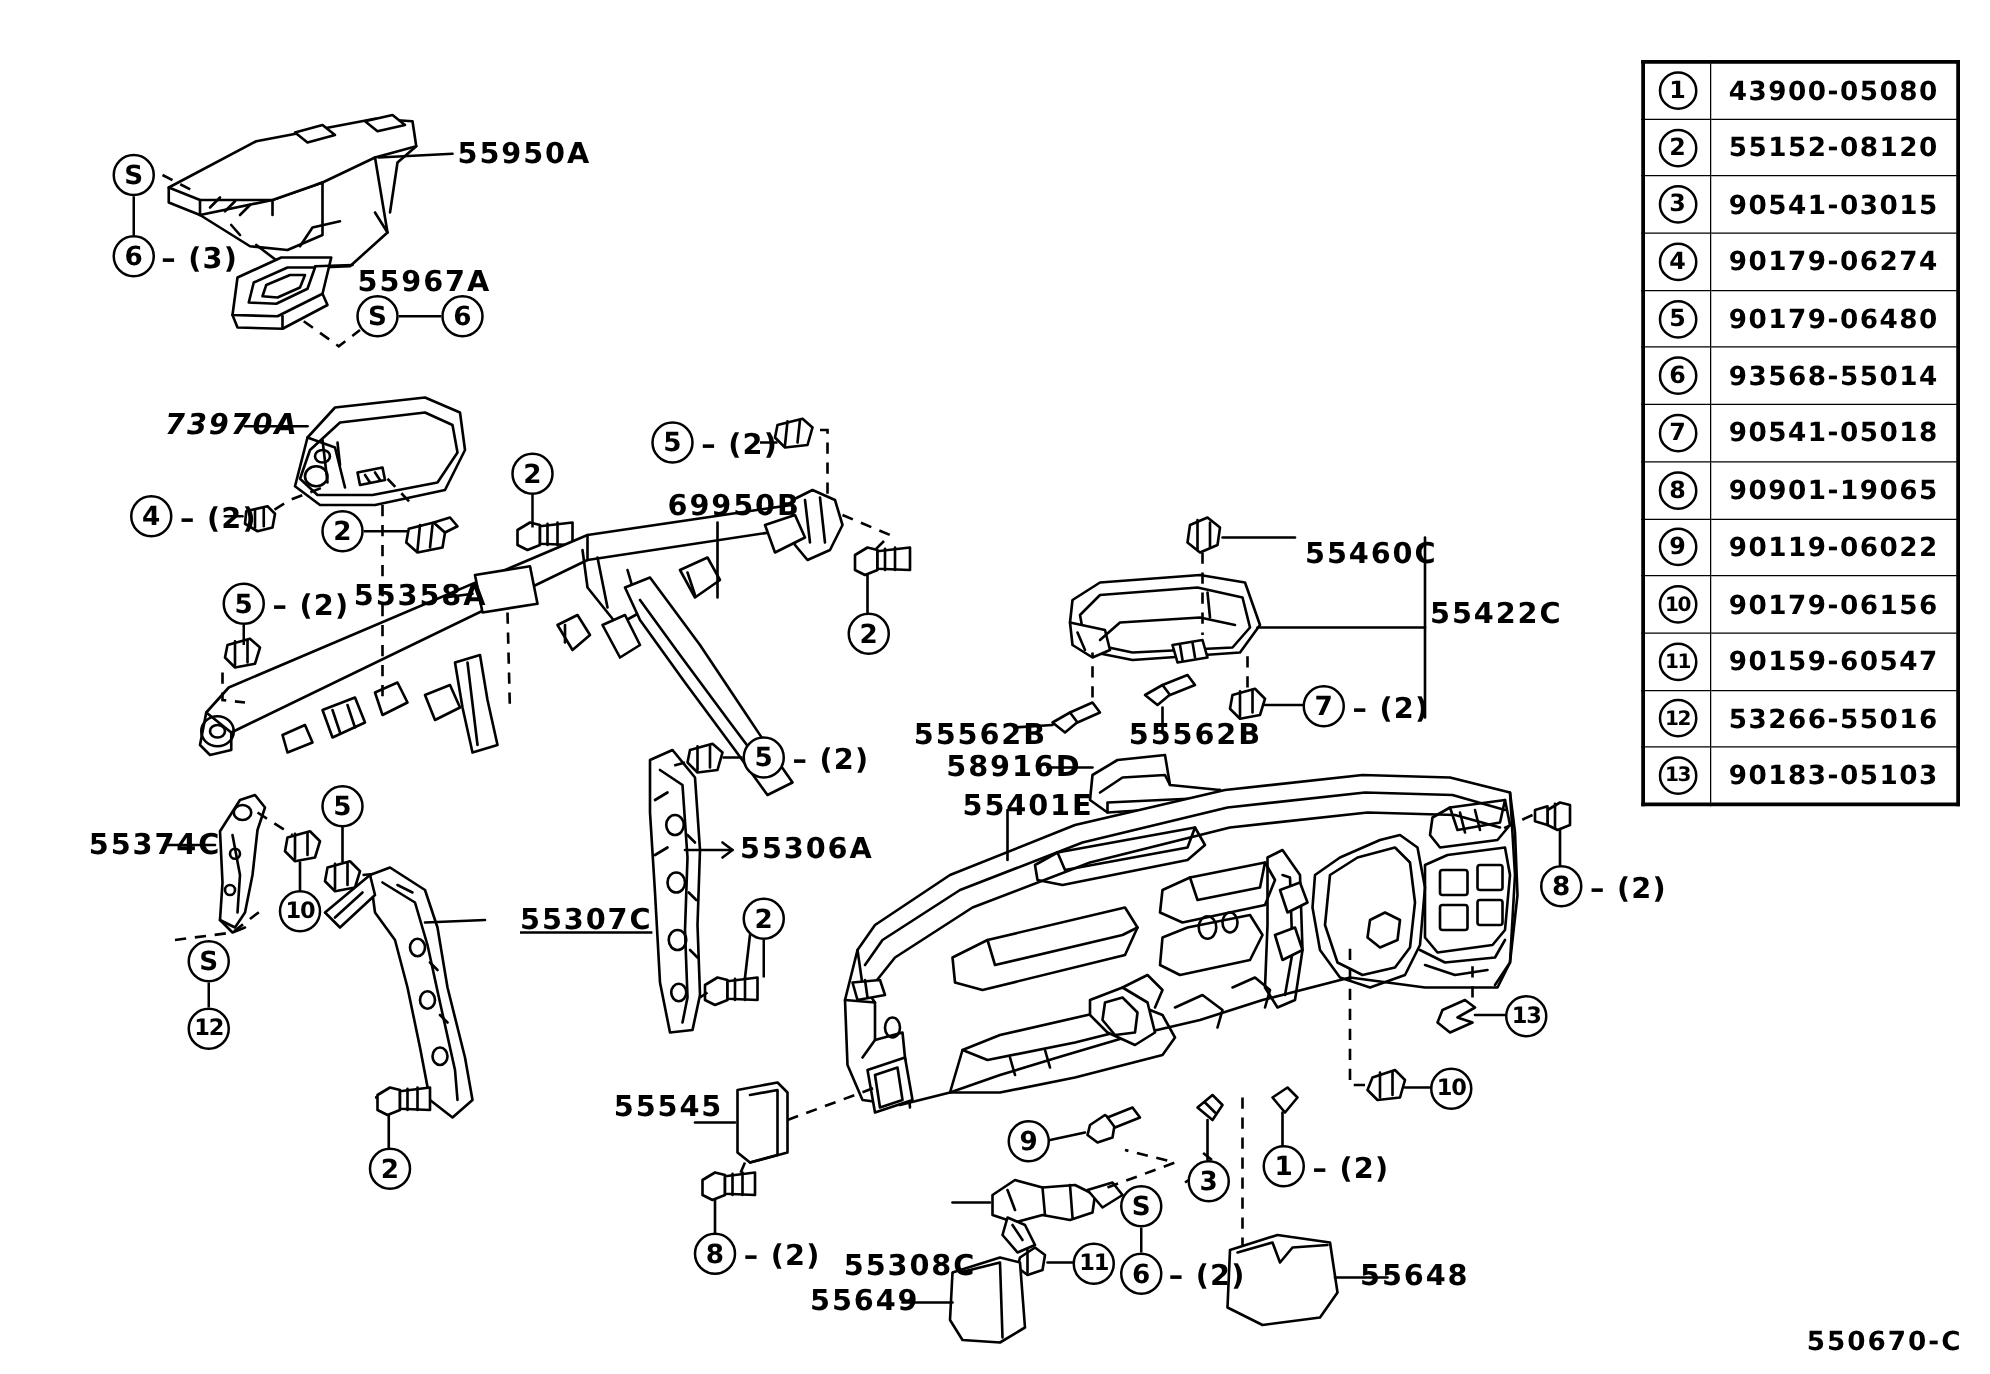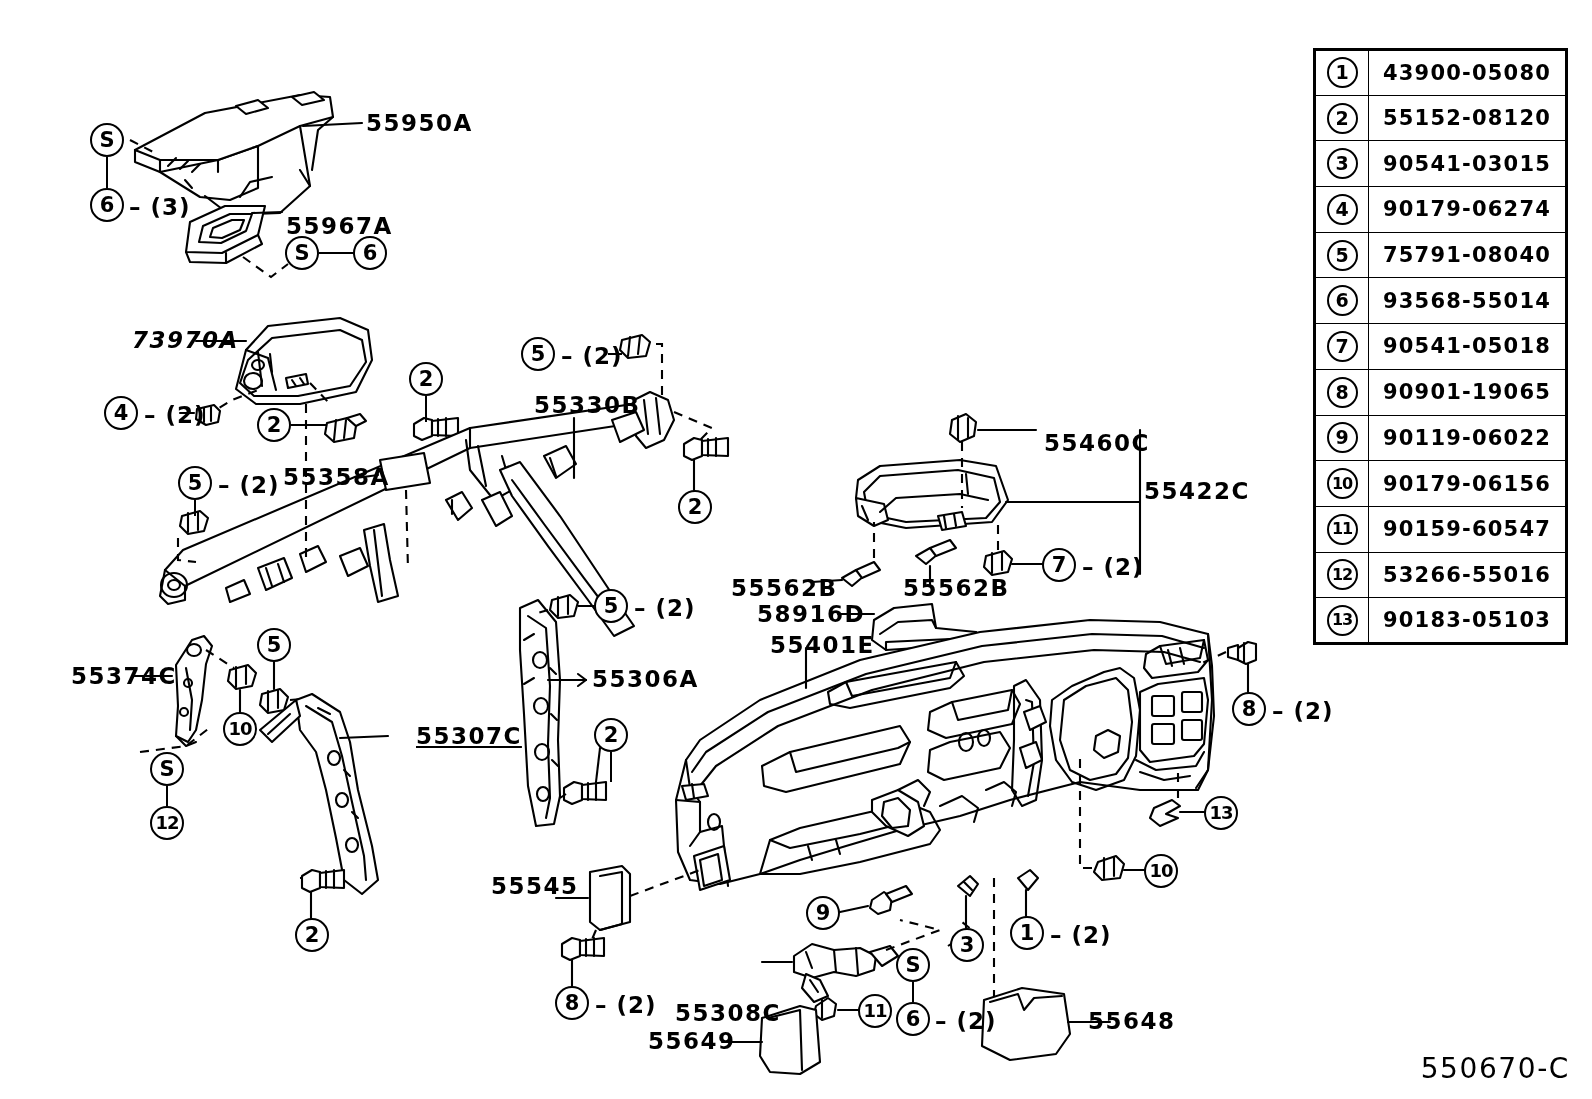--- a/index.html
+++ b/index.html
@@ -59,21 +59,21 @@
   }
   .tcirc{
     width:31px;height:31px;border-radius:50%;border:2.2px solid #000;
     display:inline-flex;align-items:center;justify-content:center;
     font-size:19px;font-weight:700;box-sizing:border-box;line-height:1;
   }
   .tcirc.w2{font-size:16px;letter-spacing:-1.2px;}
   
   #figid{
     position:absolute;right:22px;bottom:14px;
-    font-size:28px;font-weight:400;letter-spacing:1.6px;
+    font-size:21px;font-weight:700;letter-spacing:1.6px;
   }
   
   svg.art{position:absolute;left:0;top:0;width:1592px;height:1099px;
           pointer-events:none;}
   svg.art *{vector-effect:non-scaling-stroke;}
   .st{fill:none;stroke:#000;stroke-width:2.1;stroke-linejoin:round;stroke-linecap:round;}
   .stf{fill:#fff;stroke:#000;stroke-width:2.1;stroke-linejoin:round;stroke-linecap:round;}
   .dsh{fill:none;stroke:#000;stroke-width:2.1;stroke-dasharray:9 7;stroke-linecap:butt;}
 </style>
 </head>
@@ -468,21 +468,21 @@
     </g>
     <line class="st" x1="1068" y1="1022" x2="1110" y2="1022"></line>
     <path class="dsh" d="M948,946 L972,930 L962,922"></path>
 
   </svg>
 
   <div class="lbl" style="left:366px;top:112px;">55950A</div>
   <div class="lbl" style="left:286px;top:199px;margin-top:16px;">55967A</div>
   <div class="lbl" style="left:132px;top:329px;font-style:italic;">73970A</div>
   <div class="lbl" style="left:283px;top:466px;">55358A</div>
-  <div class="lbl" style="left:534px;top:394px;">55330B</div>
+  <div class="lbl" style="left:534px;top:394px;">69950B</div>
   <div class="lbl" style="left:71px;top:665px;">55374C</div>
   <div class="lbl" style="left:416px;top:725px;text-decoration:underline;">55307C</div>
   <div class="lbl" style="left:592px;top:668px;">55306A</div>
   <div class="lbl" style="left:1044px;top:432px;">55460C</div>
   <div class="lbl" style="left:1144px;top:480px;">55422C</div>
   <div class="lbl" style="left:731px;top:577px;">55562B</div>
   <div class="lbl" style="left:903px;top:577px;">55562B</div>
   <div class="lbl" style="left:757px;top:603px;">58916D</div>
   <div class="lbl" style="left:770px;top:634px;">55401E</div>
   <div class="lbl" style="left:491px;top:875px;">55545</div>
@@ -575,21 +575,21 @@
         <tr>
           <td class="num"><span class="tcirc">3</span></td>
           <td class="pn">90541-03015</td>
         </tr>
         <tr>
           <td class="num"><span class="tcirc">4</span></td>
           <td class="pn">90179-06274</td>
         </tr>
         <tr>
           <td class="num"><span class="tcirc">5</span></td>
-          <td class="pn">75791-08040</td>
+          <td class="pn">90179-06480</td>
         </tr>
         <tr>
           <td class="num"><span class="tcirc">6</span></td>
           <td class="pn">93568-55014</td>
         </tr>
         <tr>
           <td class="num"><span class="tcirc">7</span></td>
           <td class="pn">90541-05018</td>
         </tr>
         <tr>

